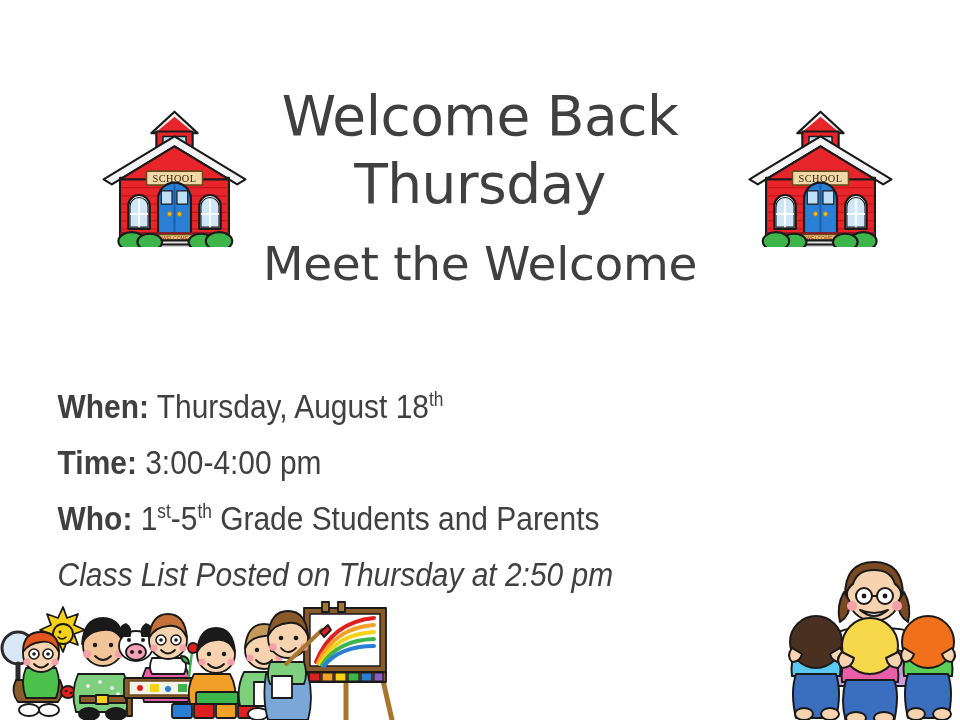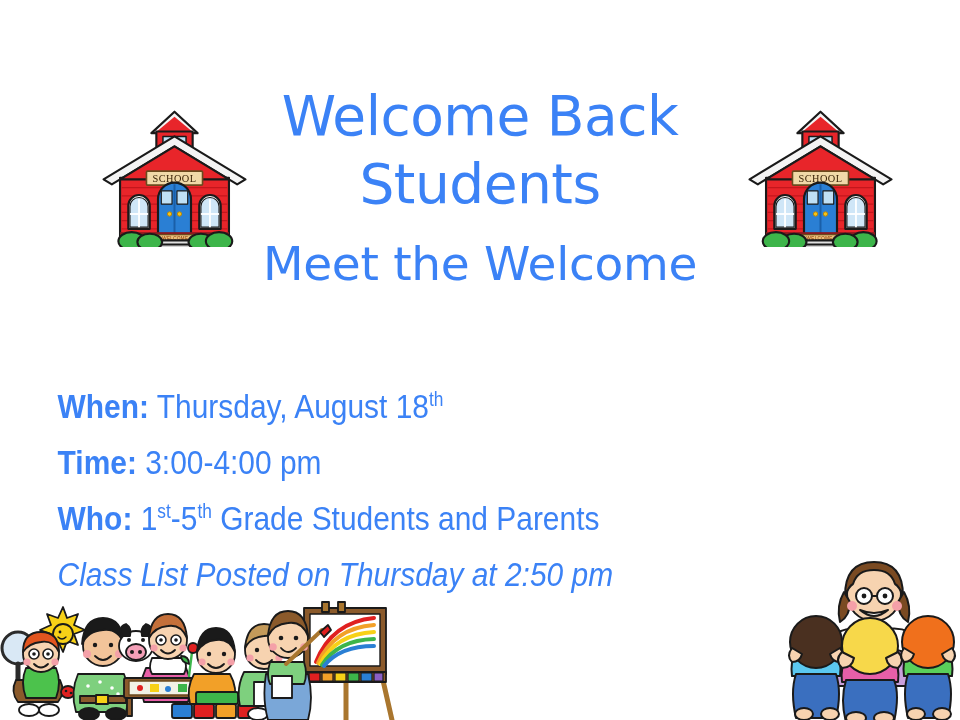--- a/index.html
+++ b/index.html
@@ -8,21 +8,21 @@
     padding: 0;
     background: #ffffff;
   }
   #slide {
     position: relative;
     width: 960px;
     height: 720px;
     background: #ffffff;
     overflow: hidden;
     font-family: "Liberation Sans", sans-serif;
-    color: #3b82f6;
+    color: #404040;
   }
 
   
   .title-block {
     position: absolute;
     left: 230px;
     top: 82px;
     width: 500px;
     text-align: center;
   }
@@ -85,21 +85,21 @@
   #easel        { left: 262px; top: 600px; width: 140px; height: 122px; }
   #teacher-grp  { left: 786px; top: 556px; width: 176px; height: 166px; }
 </style>
 </head>
 <body>
 
 <div id="slide">
 
   <div class="title-block">
     <div class="title-line">Welcome Back</div>
-    <div class="title-line">Students</div>
+    <div class="title-line">Thursday</div>
     <div class="subtitle-line">Meet the Welcome</div>
   </div>
 
   <div class="body-block">
 
     <div class="body-line">
       <span class="lbl">When:</span><span> Thursday, August 18</span><sup>th</sup>
     </div>
 
     <div class="body-line">

